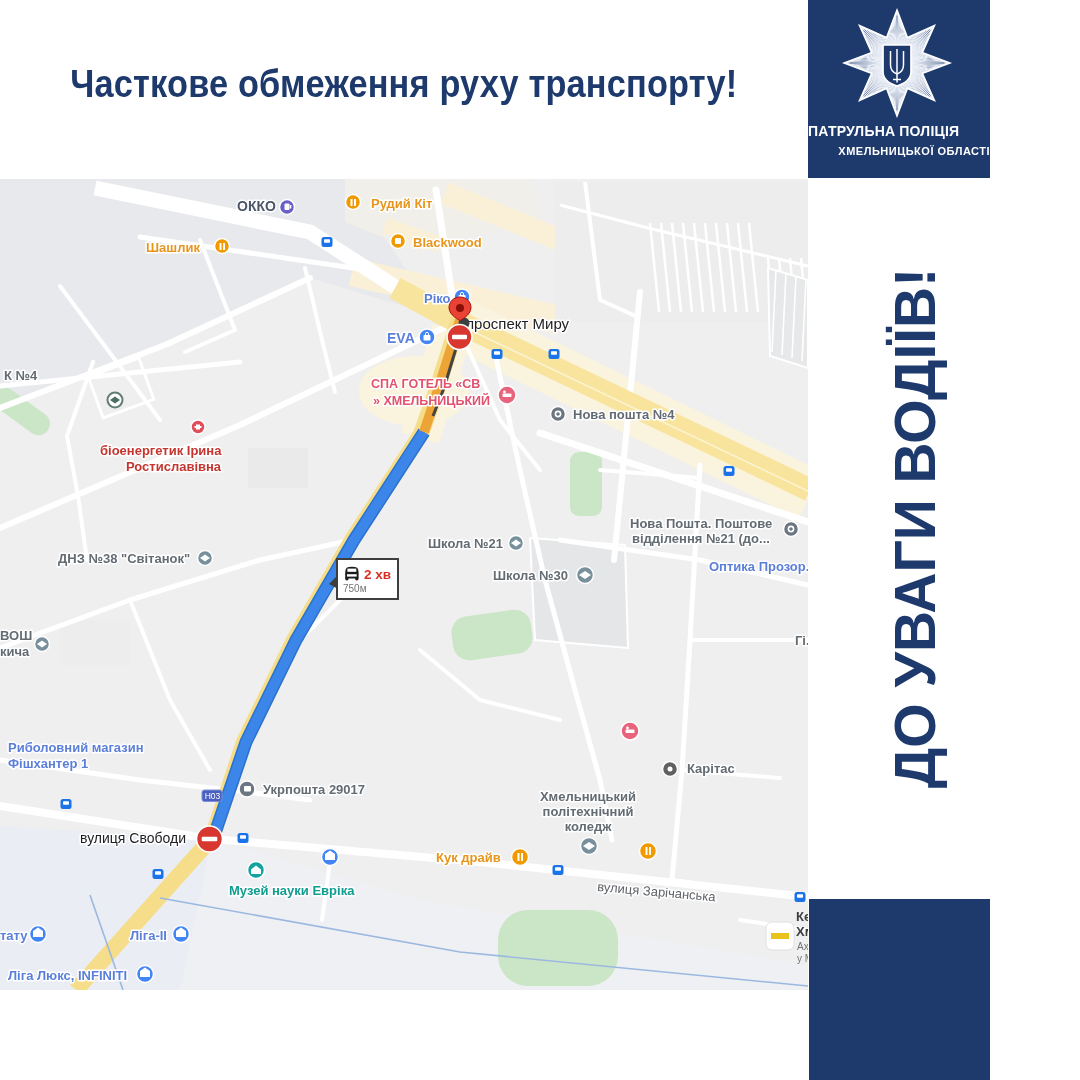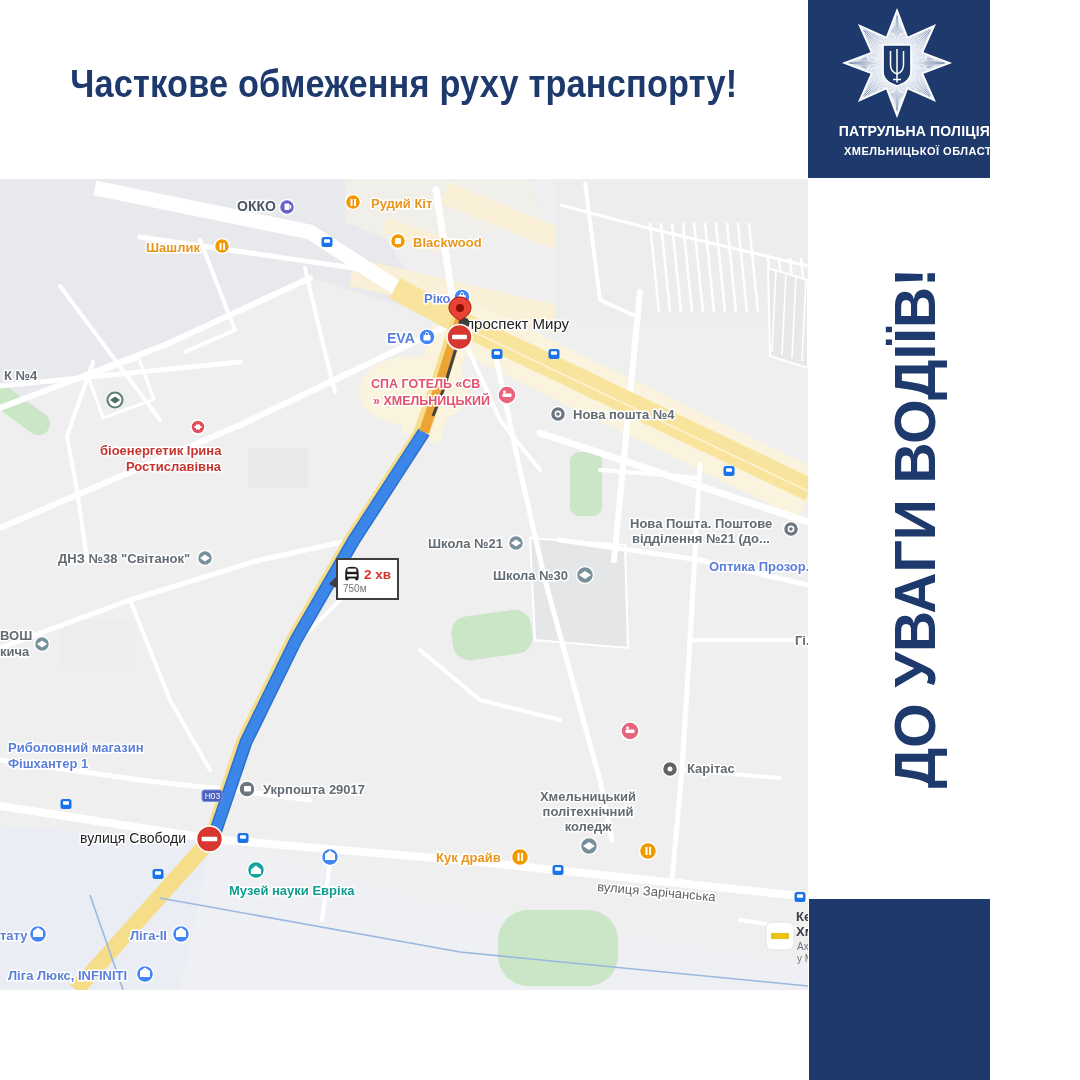--- a/index.html
+++ b/index.html
@@ -2,24 +2,24 @@
 <html><head>
 <meta charset="utf-8">
 <style>
   html,body{margin:0;padding:0;width:1080px;height:1080px;background:#ffffff;overflow:hidden;}
   body{font-family:"Liberation Sans",sans-serif;position:relative;}
   .title{position:absolute;left:0;top:62px;width:808px;text-align:center;
     font-size:39px;font-weight:bold;color:#1e3a6d;letter-spacing:0.2px;
     transform:scaleX(0.88);transform-origin:403px 0;}
   .navytop{position:absolute;left:808px;top:0;width:182px;height:178px;background:#1e3a6d;}
   .navybot{position:absolute;left:809px;top:899px;width:181px;height:181px;background:#1e3a6d;}
-  .ptxt1{position:absolute;left:0;top:123px;width:182px;text-align:right;color:#fff;
+  .ptxt1{position:absolute;left:0;top:123px;width:182px;text-align:left;color:#fff;
     font-size:14px;font-weight:bold;letter-spacing:0.2px;}
-  .ptxt2{position:absolute;left:0;top:145px;width:182px;text-align:left;color:#fff;
-    font-size:11px;font-weight:bold;letter-spacing:0.5px;padding-left:36px;}
+  .ptxt2{position:absolute;left:0;top:145px;width:182px;text-align:right;color:#fff;
+    font-size:11px;font-weight:bold;letter-spacing:0.5px;}
   .vert{position:absolute;left:565px;top:499px;width:692px;height:58px;
     transform:rotate(-90deg);transform-origin:center center;
     font-size:57px;font-weight:bold;color:#1e3a6d;text-align:center;white-space:nowrap;}
 </style>
 </head>
 <body>
   <div class="title">Часткове обмеження руху транспорту!</div>
 
   <div class="navytop">
     <svg width="182" height="118" viewBox="0 0 182 118">

